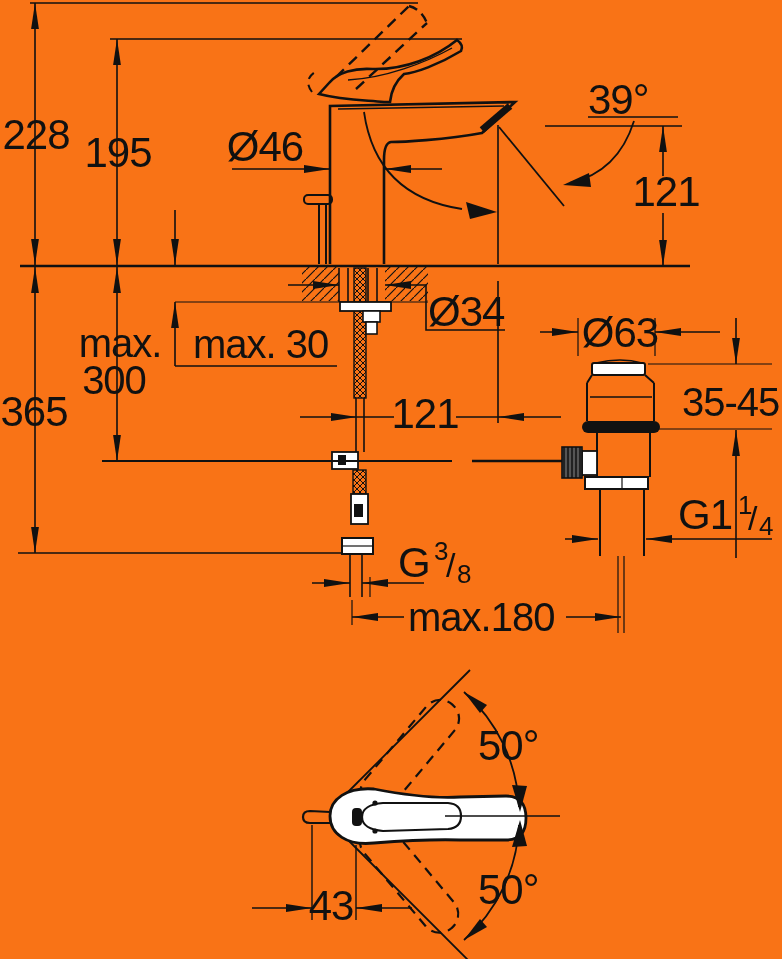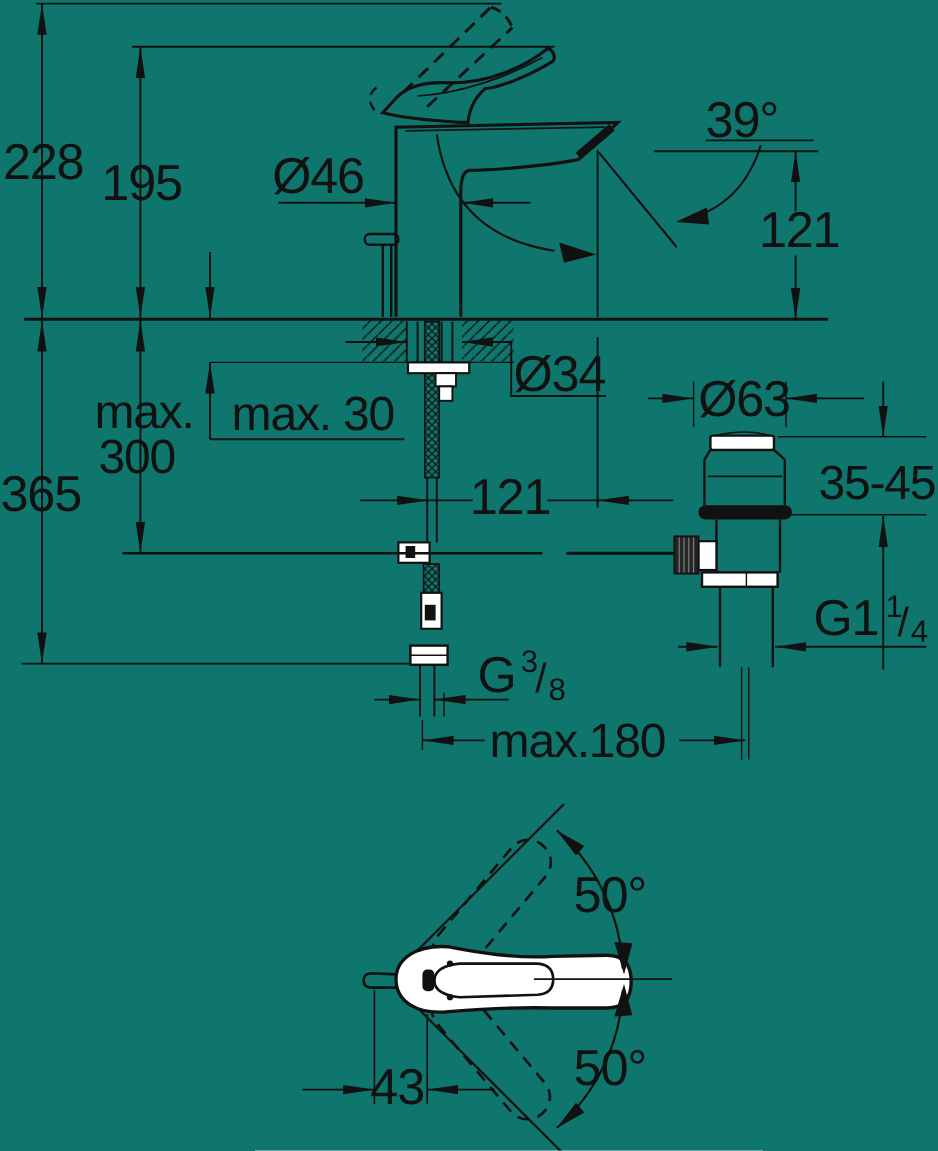--- a/index.html
+++ b/index.html
@@ -1,16 +1,16 @@
 <!DOCTYPE html>
 <html><head>
 <meta charset="utf-8">
 <style>
   html,body{margin:0;padding:0;background:#fff;}
-  .stage{width:782px;height:959px;background:#0f766e;position:relative;overflow:hidden;}
+  .stage{width:782px;height:959px;background:#f97316;position:relative;overflow:hidden;}
   svg{display:block;}
   text{font-family:"Liberation Sans", sans-serif;fill:#111;stroke:none;letter-spacing:-1px;}
   .t42{font-size:42px;}
   .t40{font-size:40px;}
   .t26{font-size:26px;}
   .t34{font-size:34px;}
 </style>
 </head>
 <body>
 

